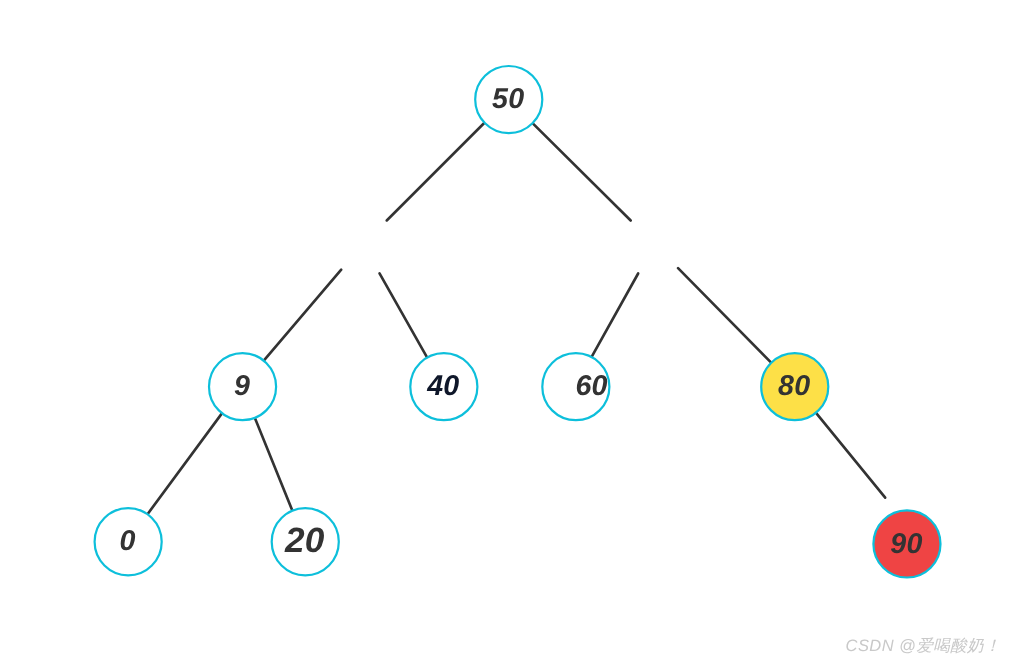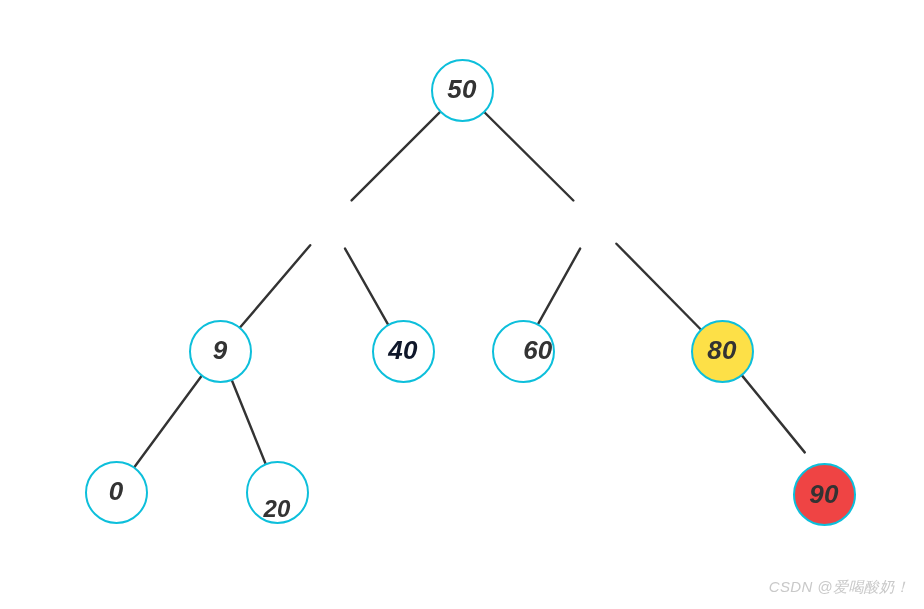--- a/index.html
+++ b/index.html
@@ -92,21 +92,21 @@
       </div>
       <div class="tree-node" style="left: 491.5px; top: 319.5px; width: 63px; height: 63px; border: 2.6px solid rgb(13, 191, 219); background: rgb(255, 255, 255); color: rgb(51, 51, 51); font-size: 26px; justify-content: flex-end;">
         <span class="node-label">60</span>
       </div>
       <div class="tree-node" style="left: 690.5px; top: 319.5px; width: 63px; height: 63px; border: 2.6px solid rgb(13, 191, 219); background: #fde047; color: rgb(51, 51, 51); font-size: 26px;">
         <span class="node-label">80</span>
       </div>
       <div class="tree-node" style="left: 84.5px; top: 460.5px; width: 63px; height: 63px; border: 2.6px solid rgb(13, 191, 219); background: rgb(255, 255, 255); color: rgb(51, 51, 51); font-size: 26px;">
         <span class="node-label">0</span>
       </div>
-      <div class="tree-node" style="left: 245.5px; top: 460.5px; width: 63px; height: 63px; border: 2.6px solid rgb(13, 191, 219); background: rgb(255, 255, 255); color: rgb(51, 51, 51); font-size: 24px; align-items: flex-end;">
+      <div class="tree-node" style="left: 245.5px; top: 460.5px; width: 63px; height: 63px; border: 2.6px solid rgb(13, 191, 219); background: rgb(255, 255, 255); color: rgb(51, 51, 51); font-size: 32px;">
         <span class="node-label">20</span>
       </div>
       <div class="tree-node" style="left: 792.5px; top: 463px; width: 63px; height: 63px; border: 2.6px solid rgb(13, 191, 219); background: #ef4444; color: rgb(51, 51, 51); font-size: 26px;">
         <span class="node-label">90</span>
       </div>
     </div>
 
   <div id="watermark">CSDN @爱喝酸奶！</div>
 
 </div>

